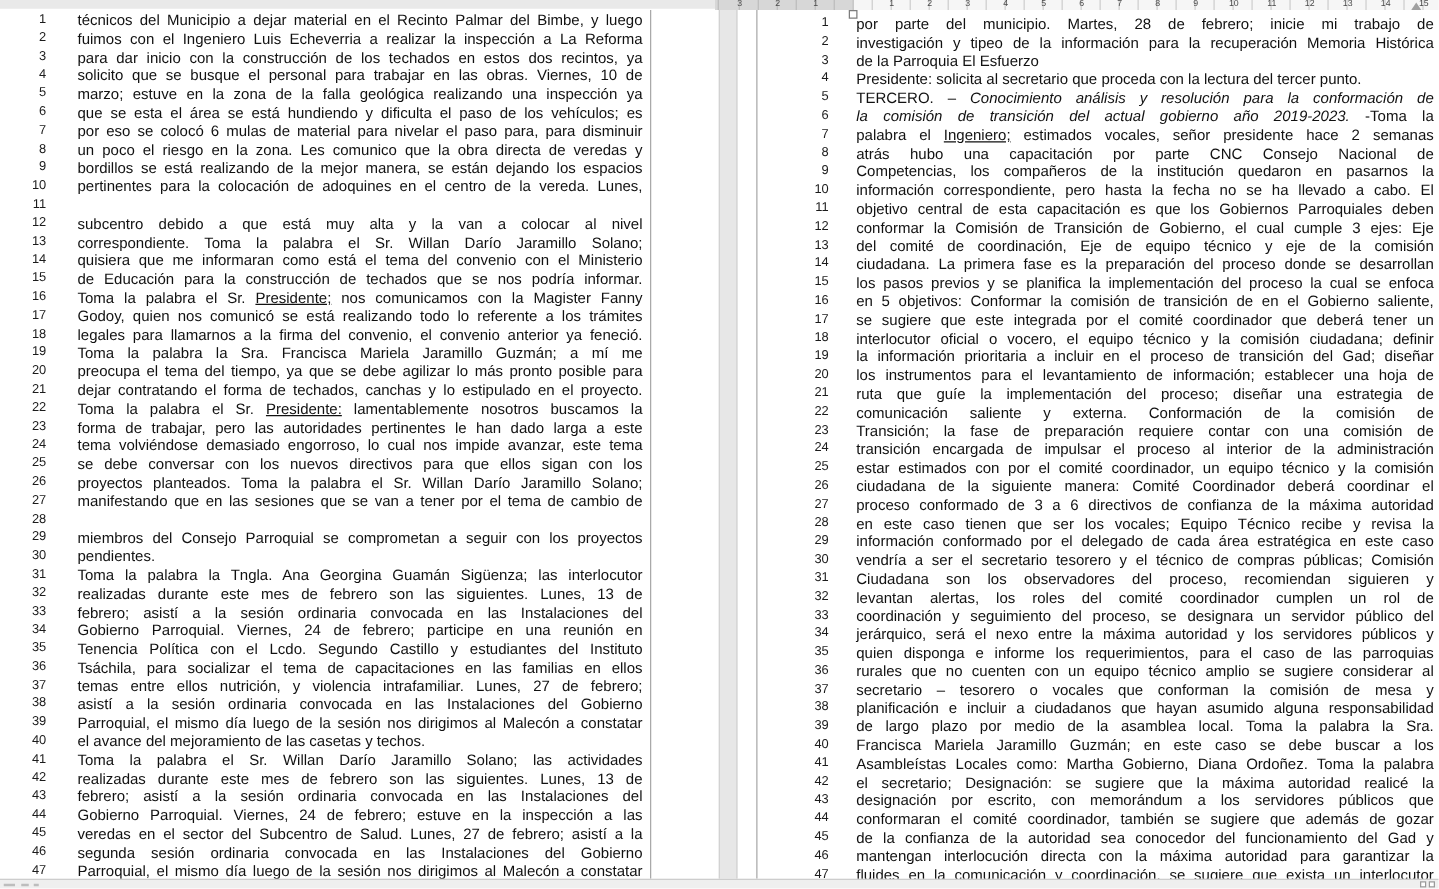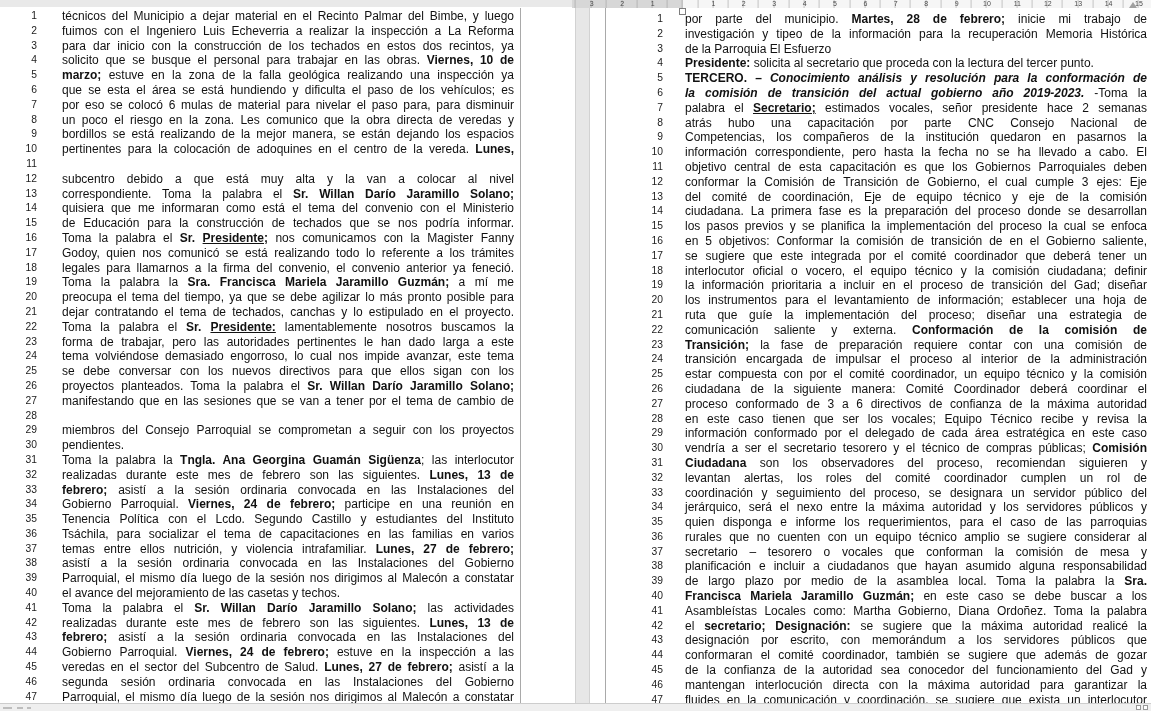--- a/index.html
+++ b/index.html
@@ -32,21 +32,21 @@
   #right-content{left:590px;top:12px;width:561px;}
   .line-row{display:flex;height:14.8px;overflow:hidden;}
   .line-num{flex:none;text-align:right;font-size:10.3px;line-height:14.8px;color:#1b1b1b;}
   #left-content .line-num{width:37px;}
   #right-content .line-num{width:73px;}
   .line-text{flex:none;font-size:12px;line-height:14.8px;color:#111111;
     text-align:justify;text-align-last:justify;white-space:normal;}
   #left-content .line-text{margin-left:25px;width:452px;}
   #right-content .line-text{margin-left:22px;width:462px;}
   .line-text.end{text-align-last:left;}
-  .line-text .b{font-weight:bold;}
+  .line-text .b{font-weight:normal;}
   .line-text .u{text-decoration:underline;}
   .line-text .i{font-style:italic;}
   
   .status-bar{position:absolute;left:0;top:703px;width:1151px;height:8px;background:#efefef;
     border-top:1px solid #cdcdcd;box-sizing:border-box;z-index:9;}
   .sb-mark{position:absolute;top:3px;height:2px;background:#bdbdbd;}
   .sb-icon{position:absolute;top:1px;width:5px;height:5px;border:1px solid #9a9a9a;background:#ffffff;box-sizing:border-box;}
 </style>
 </head>
 <body>
@@ -161,21 +161,21 @@
       <div class="line-row">
         <div class="line-num">19</div>
         <div class="line-text"><span>Toma la palabra la </span><span class="b">Sra. Francisca Mariela Jaramillo Guzmán;</span><span> a mí me</span></div>
       </div>
       <div class="line-row">
         <div class="line-num">20</div>
         <div class="line-text"><span>preocupa el tema del tiempo, ya que se debe agilizar lo más pronto posible para</span></div>
       </div>
       <div class="line-row">
         <div class="line-num">21</div>
-        <div class="line-text"><span>dejar contratando el tema de techados, canchas y lo estipulado en el proyecto.</span></div>
+        <div class="line-text"><span>dejar contratando el forma de techados, canchas y lo estipulado en el proyecto.</span></div>
       </div>
       <div class="line-row">
         <div class="line-num">22</div>
         <div class="line-text"><span>Toma la palabra el </span><span class="b">Sr. </span><span class="b u">Presidente:</span><span> lamentablemente nosotros buscamos la</span></div>
       </div>
       <div class="line-row">
         <div class="line-num">23</div>
         <div class="line-text"><span>forma de trabajar, pero las autoridades pertinentes le han dado larga a este</span></div>
       </div>
       <div class="line-row">
@@ -220,21 +220,21 @@
       <div class="line-row">
         <div class="line-num">34</div>
         <div class="line-text"><span>Gobierno Parroquial. </span><span class="b">Viernes, 24 de febrero;</span><span> participe en una reunión en</span></div>
       </div>
       <div class="line-row">
         <div class="line-num">35</div>
         <div class="line-text"><span>Tenencia Política con el Lcdo. Segundo Castillo y estudiantes del Instituto</span></div>
       </div>
       <div class="line-row">
         <div class="line-num">36</div>
-        <div class="line-text"><span>Tsáchila, para socializar el tema de capacitaciones en las familias en varios</span></div>
+        <div class="line-text"><span>Tsáchila, para socializar el tema de capacitaciones en las familias en ellos</span></div>
       </div>
       <div class="line-row">
         <div class="line-num">37</div>
         <div class="line-text"><span>temas entre ellos nutrición, y violencia intrafamiliar. </span><span class="b">Lunes, 27 de febrero;</span></div>
       </div>
       <div class="line-row">
         <div class="line-num">38</div>
         <div class="line-text"><span>asistí a la sesión ordinaria convocada en las Instalaciones del Gobierno</span></div>
       </div>
       <div class="line-row">
@@ -294,21 +294,21 @@
       <div class="line-row">
         <div class="line-num">5</div>
         <div class="line-text"><span class="b">TERCERO. – </span><span class="b i">Conocimiento análisis y resolución para la conformación de</span></div>
       </div>
       <div class="line-row">
         <div class="line-num">6</div>
         <div class="line-text"><span class="b i">la comisión de transición del actual gobierno año 2019-2023.</span><span> -Toma la</span></div>
       </div>
       <div class="line-row">
         <div class="line-num">7</div>
-        <div class="line-text"><span>palabra el </span><span class="b u">Secretario;</span><span> estimados vocales, señor presidente hace 2 semanas</span></div>
+        <div class="line-text"><span>palabra el </span><span class="b u">Ingeniero;</span><span> estimados vocales, señor presidente hace 2 semanas</span></div>
       </div>
       <div class="line-row">
         <div class="line-num">8</div>
         <div class="line-text"><span>atrás hubo una capacitación por parte CNC Consejo Nacional de</span></div>
       </div>
       <div class="line-row">
         <div class="line-num">9</div>
         <div class="line-text"><span>Competencias, los compañeros de la institución quedaron en pasarnos la</span></div>
       </div>
       <div class="line-row">
@@ -366,21 +366,21 @@
       <div class="line-row">
         <div class="line-num">23</div>
         <div class="line-text"><span class="b">Transición;</span><span> la fase de preparación requiere contar con una comisión de</span></div>
       </div>
       <div class="line-row">
         <div class="line-num">24</div>
         <div class="line-text"><span>transición encargada de impulsar el proceso al interior de la administración</span></div>
       </div>
       <div class="line-row">
         <div class="line-num">25</div>
-        <div class="line-text"><span>estar compuesta con por el comité coordinador, un equipo técnico y la comisión</span></div>
+        <div class="line-text"><span>estar estimados con por el comité coordinador, un equipo técnico y la comisión</span></div>
       </div>
       <div class="line-row">
         <div class="line-num">26</div>
         <div class="line-text"><span>ciudadana de la siguiente manera: Comité Coordinador deberá coordinar el</span></div>
       </div>
       <div class="line-row">
         <div class="line-num">27</div>
         <div class="line-text"><span>proceso conformado de 3 a 6 directivos de confianza de la máxima autoridad</span></div>
       </div>
       <div class="line-row">

